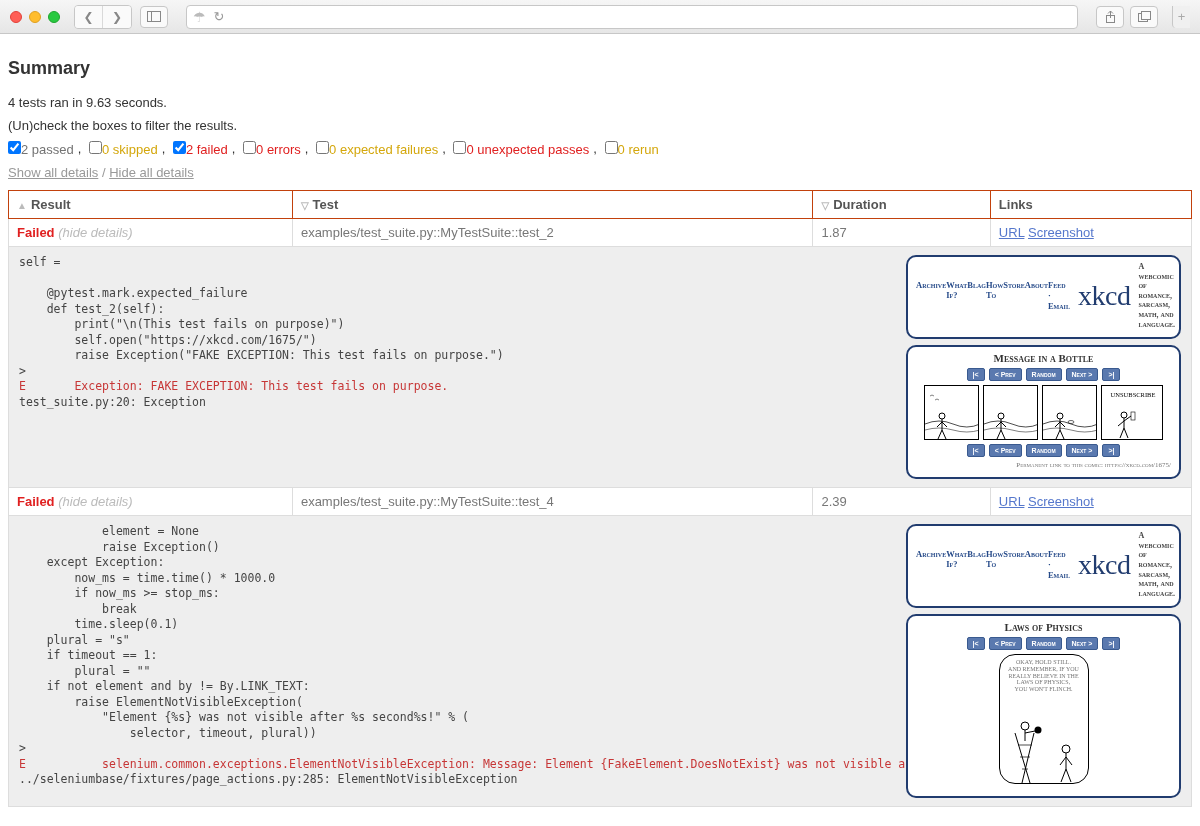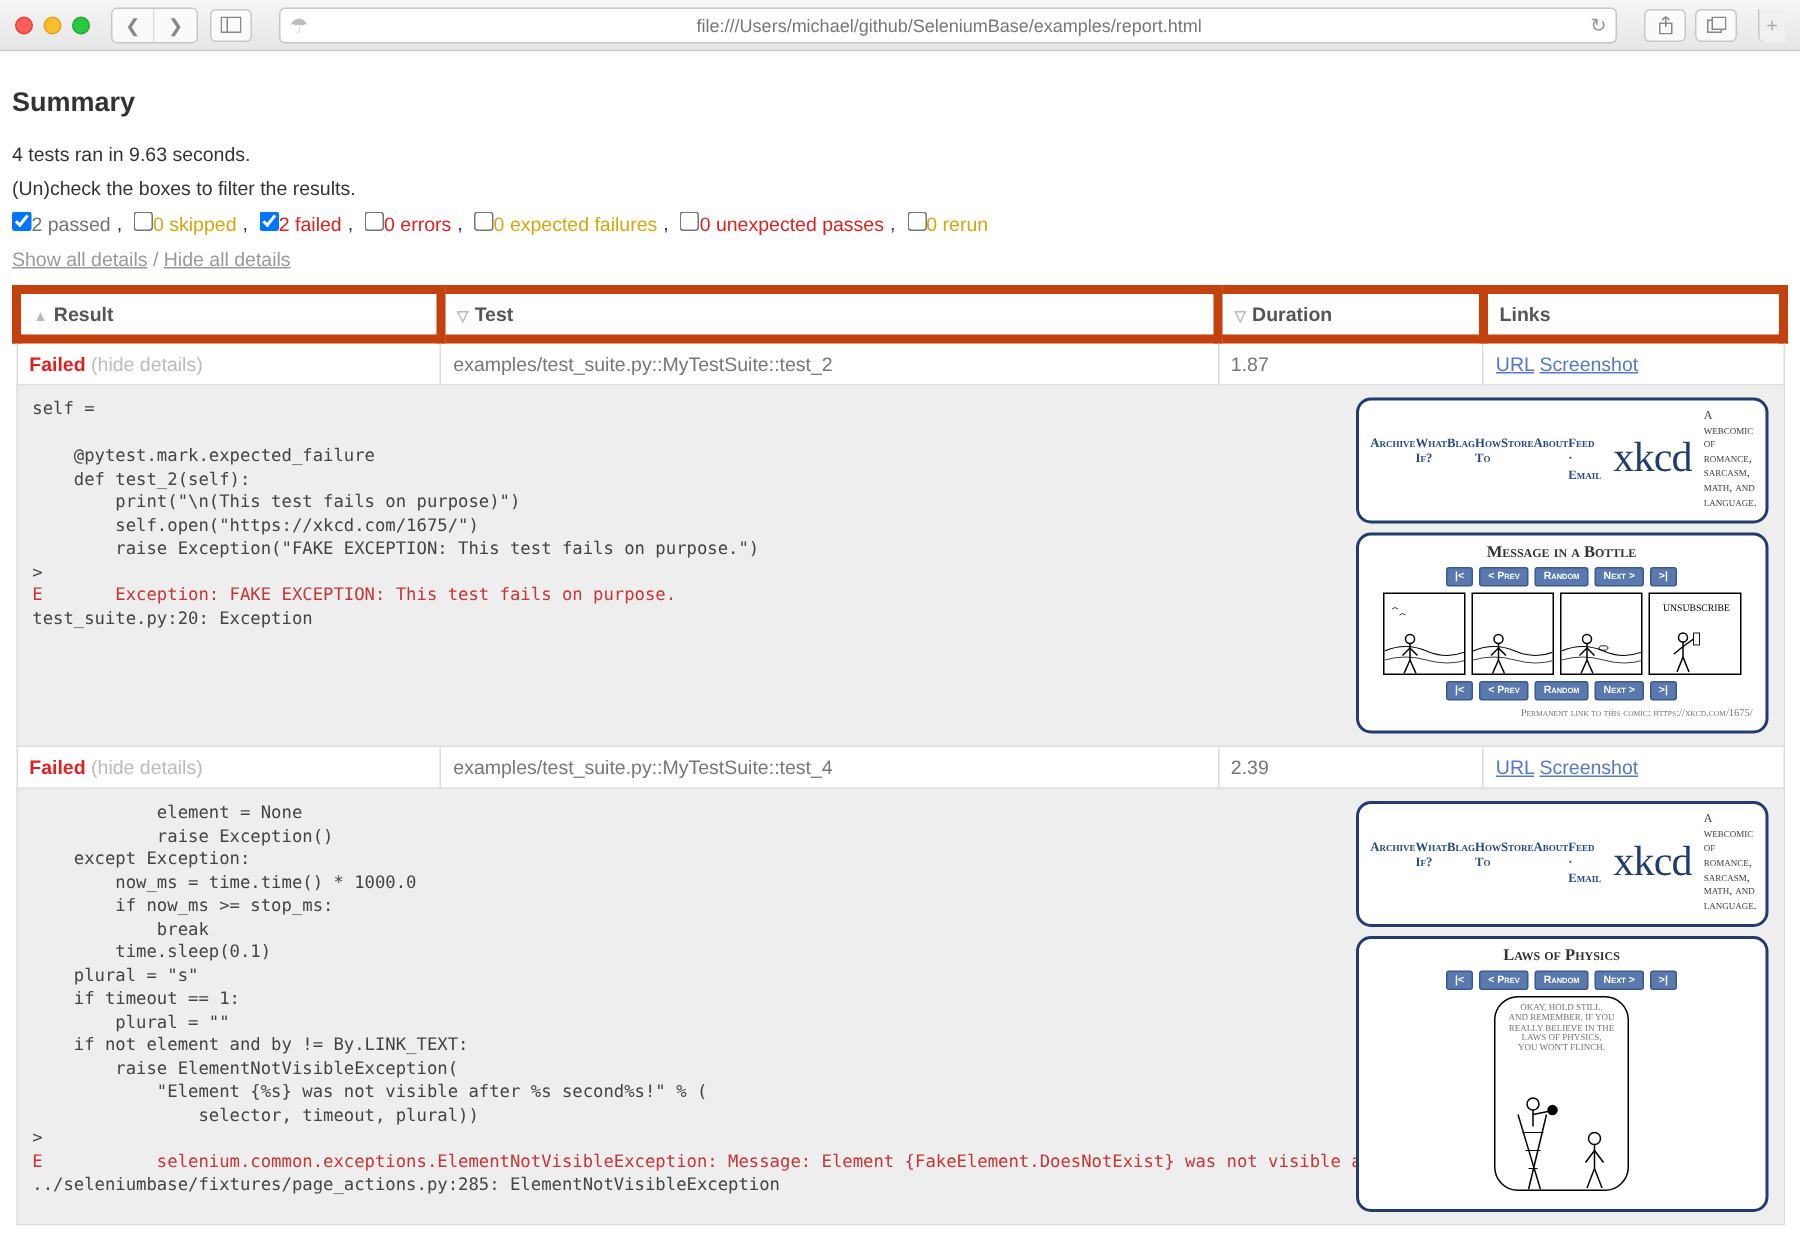--- a/index.html
+++ b/index.html
@@ -36,41 +36,41 @@
 .errors{color:#e02020}
 .expf{color:#d4a70c}
 .unexp{color:#e02020}
 .rerun{color:#d4a70c}
 .comma{color:#333}
 
 .details-toggle{margin:6px 0 10px;font-size:13px;color:#999}
 .details-toggle a{color:#999;text-decoration:underline}
 
 table{width:100%;border-collapse:collapse;table-layout:fixed;font-size:13px}
-thead th{background:#fff;border:6px solid #c2410c;text-align:left;padding:6px 8px;font-weight:700;color:#555}
+thead th{background:#fff;border:1px solid #c2410c;text-align:left;padding:6px 8px;font-weight:700;color:#555}
 tbody td{border:1px solid #ddd;padding:6px 8px;vertical-align:top;color:#777}
 .sort-arrow{color:#bbb;font-size:10px;margin-right:4px}
 
 .result-cell .status-txt{font-weight:700}
 .status-failed{color:#e02020}
-.hide-det{color:#bbb;}
+.hide-det{color:#bbb;font-style:italic}
 .link-a{color:#5577cc;text-decoration:underline}
 
 .trace-td{background:#eee;padding:8px 10px}
 .trace-wrap{display:flex;gap:0}
 pre.trace{font-family:Menlo,Consolas,monospace;font-size:11.5px;line-height:1.35;white-space:pre;color:#444;flex:1;overflow:hidden}
 pre .err{color:#c73636}
 
 
 .cards{display:flex;flex-direction:column;gap:6px;width:275px;flex-shrink:0}
 .card{border:2px solid #213c6f;border-radius:10px;background:#fff;padding:5px 8px 8px}
 .card-head{display:flex;align-items:center;gap:8px}
 .card-nav{display:flex;flex-direction:row;font-family:Georgia,serif;font-variant:small-caps;font-size:8.5px;line-height:1.25;color:#264a89;font-weight:700}
 .logo{font-family:Georgia,serif;color:#213c6f;font-size:28px;font-weight:400;letter-spacing:-0.5px}
-.tagline{flex:1;font-family:Georgia,serif;font-variant:small-caps;font-size:8px;color:#444;font-weight:400;line-height:1.2}
+.tagline{flex:1;font-family:Georgia,serif;font-variant:small-caps;font-size:8px;color:#444;font-weight:700;line-height:1.2}
 
 .comic-title{font-family:Georgia,serif;font-variant:small-caps;text-align:center;font-size:11px;font-weight:700;color:#333;margin-bottom:4px}
 .comic-nav{display:flex;justify-content:center;gap:4px;margin:4px 0}
 .comic-btn{background:#5a79af;color:#fff;font-size:7px;font-weight:700;padding:2px 5px;border-radius:2px;border:1px solid #3a5a8f;font-variant:small-caps}
 .permalink{font-family:Georgia,serif;font-size:7px;color:#777;text-align:right;font-variant:small-caps;margin-top:3px}
 
 .panels{display:flex;gap:4px;justify-content:center;margin:4px 0}
 .panel-svg{border:1px solid #000;background:#fff}
 .single-panel{display:flex;justify-content:center;margin:4px 0}
 .law-panel{width:90px;height:130px;border:1.5px solid #000;border-radius:16px;background:#fff;position:relative;font-family:Georgia,serif}
@@ -91,21 +91,20 @@
     <div class="nav-btn">❯</div>
   </div>
   <div class="sidebar-btn">
     <svg width="14" height="11">
         <rect x="0.5" y="0.5" width="13" height="10" fill="none" stroke="#888" stroke-width="1"></rect>
         <line x1="4.5" y1="0.5" x2="4.5" y2="10.5" stroke="#888"></line>
       </svg>
   </div>
   <div class="url-bar">
     <span class="ghost">☂</span>
-    <span class="url-text">file:///Users/michael/github/SeleniumBase/examples/report.html</span>
     <span class="reload-icon">↻</span>
   </div>
   <div class="right-btns">
     <div class="icon-box">
       <svg width="11" height="12">
           <rect x="1.5" y="4.5" width="8" height="7" fill="none" stroke="#888"></rect>
           <line x1="5.5" y1="0" x2="5.5" y2="7" stroke="#888"></line>
           <polyline points="3,2.5 5.5,0 8,2.5" fill="none" stroke="#888"></polyline>
         </svg>
     </div>

